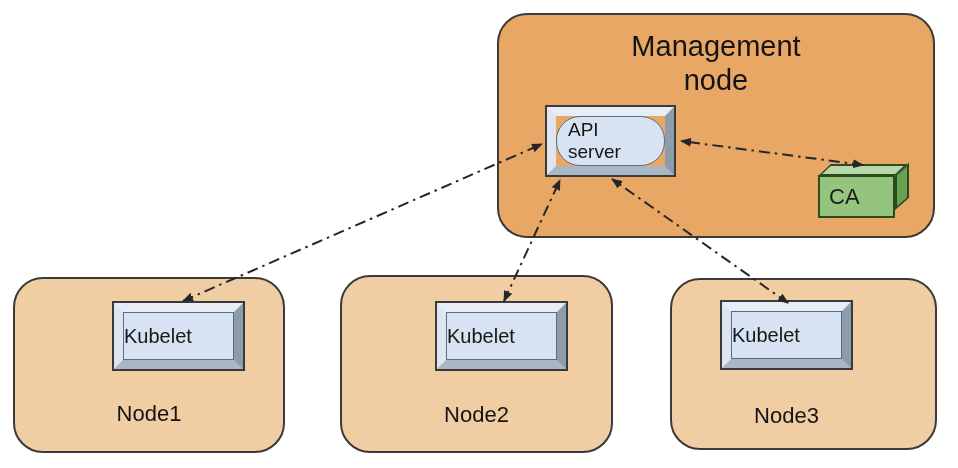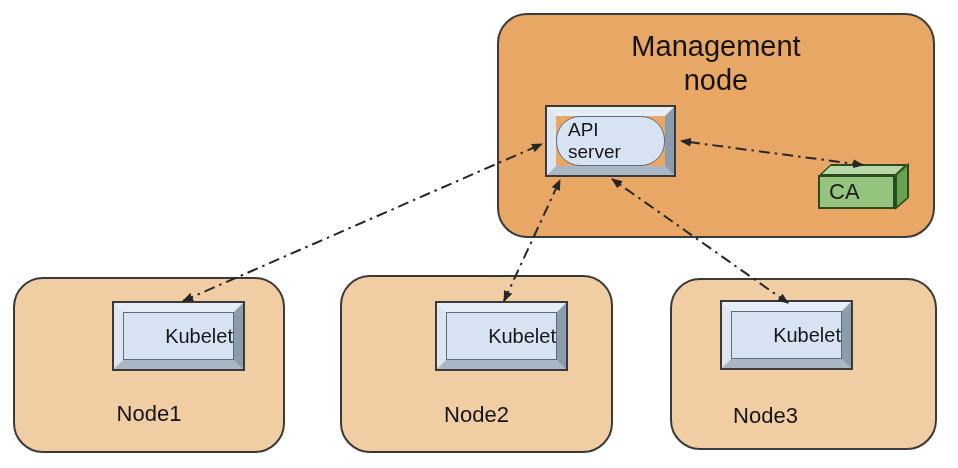--- a/index.html
+++ b/index.html
@@ -22,49 +22,49 @@
     position:absolute; left:497px; top:29px; width:438px; text-align:center;
     font-size:29px; line-height:34px; color:#141414;
   }
   .mgmt-title span { display:block; width:230px; margin:0 auto; }
 
   .node-label {
     position:absolute; text-align:center; font-size:22px; line-height:30px; color:#141414;
   }
   .nl1 { left:13px;  top:399px; width:272px; }
   .nl2 { left:340px; top:400px; width:273px; }
-  .nl3 { left:632px; top:401px; width:267px; }
+  .nl3 { left:653px; top:401px; width:267px; }
 
   
   .bevel { position:absolute; box-sizing:border-box; border:2px solid #3a3a3a; }
   .bevel .frame {
     position:absolute; inset:0; box-sizing:border-box;
     border:9px solid; border-color:#e7edf6 #8b9cad #a9b6c4 #dce5f0;
   }
   .bevel .inner {
     position:absolute; inset:9px; box-sizing:border-box;
     background:#d7e3f2; border:1px solid #5c6c7e;
-    display:flex; align-items:center; justify-content:flex-end;
+    display:flex; align-items:center; justify-content:flex-start;
     font-size:20px; color:#161616;
   }
   .api-box { left:545px; top:105px; width:131px; height:72px; }
   .api-box .inner { justify-content:flex-start; padding-left:11px;border-radius:24px; }
   .api-box .inner span { display:block; width:64px; font-size:19px; line-height:22px; }
   .kub1 { left:112px; top:301px; width:133px; height:70px; }
   .kub2 { left:435px; top:301px; width:133px; height:70px; }
   .kub3 { left:720px; top:300px; width:133px; height:70px; }
 
   
   .ca-wrap { position:absolute; left:818px; top:163px; width:92px; height:49px; }
   .ca-face { position:absolute; box-sizing:border-box; border:2px solid #2d4a1c; }
   .ca-top  { left:0; top:1px; width:77px; height:12px; background:#b8d8a9;
              transform:skewX(-47deg); transform-origin:0 100%; }
   .ca-side { left:77px; top:12px; width:14px; height:35px; background:#68a151;
              transform:skewY(-41deg); transform-origin:0 0; }
-  .ca-front{ left:0; top:12px; width:77px; height:34px; background:#94c47e;
+  .ca-front{ left:0; top:12px; width:77px; height:43px; background:#94c47e;
              display:flex; align-items:center; padding-left:9px;
              font-size:22px; color:#1c1c1c; }
 
   .wires { position:absolute; left:0; top:0; z-index:5; pointer-events:none; }
   .conn { stroke:#262626; stroke-width:2; stroke-dasharray:11 5 2.5 5; fill:none; }
 </style>
 </head>
 <body>
 
 <div class="canvas">

